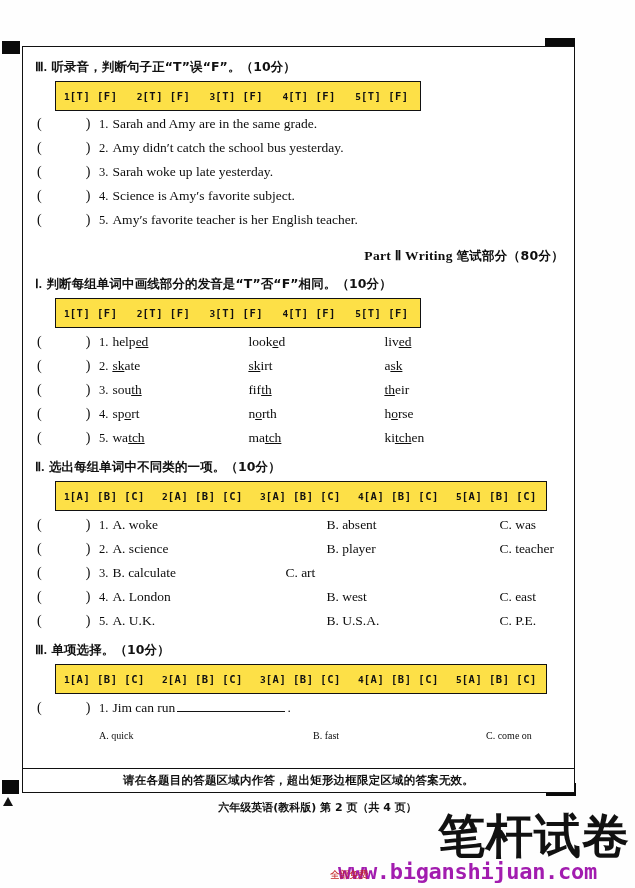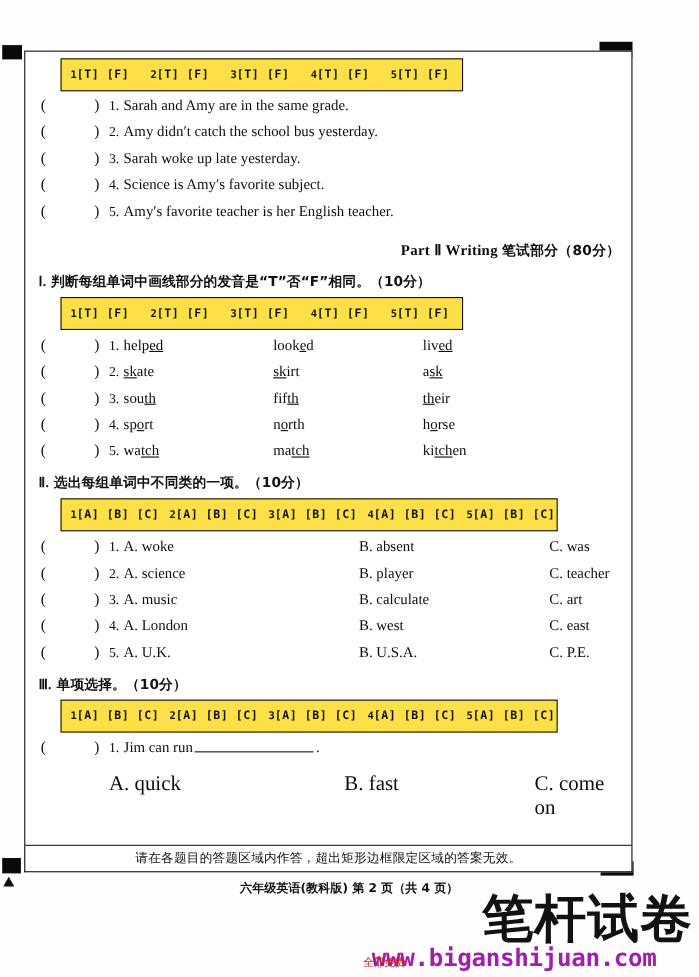--- a/index.html
+++ b/index.html
@@ -71,21 +71,21 @@
     border-top: none;
     box-sizing: border-box;
     display: flex;
     align-items: center;
     justify-content: center;
     background: #fff;
   }
   .notice-text {
     font-family: "DejaVu Sans", sans-serif;
     font-size: 11.5px;
-    font-weight: normal;
+    font-weight: bold;
     letter-spacing: 0.2px;
     color: #111;
     text-align: center;
   }
 
   
   .sec-head {
     font-family: "DejaVu Sans", sans-serif;
     font-size: 12.5px;
     font-weight: bold;
@@ -106,21 +106,21 @@
     display: flex;
     align-items: center;
     margin: 0 0 6px 22px;
     background: #fde047;
     font-family: "DejaVu Sans Mono", monospace;
     font-size: 10.5px;
     font-weight: bold;
     color: #111;
   }
   .ansbox.tf  { width: 366px; }
-  .ansbox.abc { width: 452px; }
+  .ansbox.abc { width: 492px; }
   .ansbox-cell {
     flex: 1 1 0;
     text-align: left;
     padding-left: 8px;
     white-space: nowrap;
   }
   .ansbox-cell .num { font-size: 9.5px; }
   .ansbox-cell .opt { letter-spacing: 0.5px; }
 
   
@@ -195,21 +195,21 @@
   
   .blank-line {
     display: inline-block;
     width: 108px;
     border-bottom: 1.3px solid #141414;
     height: 11px;
     margin: 0 2px;
   }
   .choices-row {
     display: flex;
-    font-size: 19px;
+    font-size: 10px;
     margin-top: 8px;
     padding-left: 66px;
   }
   .choices-row .c1 { flex: 0 0 214px; }
   .choices-row .c2 { flex: 0 0 173px; }
   .choices-row .c3 { flex: 1 1 auto; }
 
   
   .page-footer {
     position: absolute;
@@ -268,20 +268,24 @@
 
 <div class="reg-mark reg-tl"></div>
 <div class="reg-mark reg-tr"></div>
 <div class="reg-mark reg-bl"></div>
 <div class="reg-bl-small"></div>
 <div class="reg-mark reg-br"></div>
 
 <div class="frame">
   <div class="frame-inner">
 
+    <div class="sec-head">
+      <span class="roman">Ⅲ.</span>
+      <span>听录音，判断句子正“T”误“F”。（10分）</span>
+    </div>
 
     <div class="ansbox tf">
       <div class="ansbox-cell"><span class="num">1</span><span class="opt">[T] [F]</span></div>
       <div class="ansbox-cell"><span class="num">2</span><span class="opt">[T] [F]</span></div>
       <div class="ansbox-cell"><span class="num">3</span><span class="opt">[T] [F]</span></div>
       <div class="ansbox-cell"><span class="num">4</span><span class="opt">[T] [F]</span></div>
       <div class="ansbox-cell"><span class="num">5</span><span class="opt">[T] [F]</span></div>
     </div>
 
     <div class="qrow">
@@ -387,21 +391,20 @@
     <div class="optrow">
       <span class="paren"><span class="open">(</span>)</span>
       <span class="qnum">2.</span>
       <span class="ocol-a">A. science</span>
       <span class="ocol-b">B. player</span>
       <span class="ocol-c">C. teacher</span>
     </div>
     <div class="optrow">
       <span class="paren"><span class="open">(</span>)</span>
       <span class="qnum">3.</span>
-      <span class="ocol-a">A. music</span>
       <span class="ocol-b">B. calculate</span>
       <span class="ocol-c">C. art</span>
     </div>
     <div class="optrow">
       <span class="paren"><span class="open">(</span>)</span>
       <span class="qnum">4.</span>
       <span class="ocol-a">A. London</span>
       <span class="ocol-b">B. west</span>
       <span class="ocol-c">C. east</span>
     </div>

